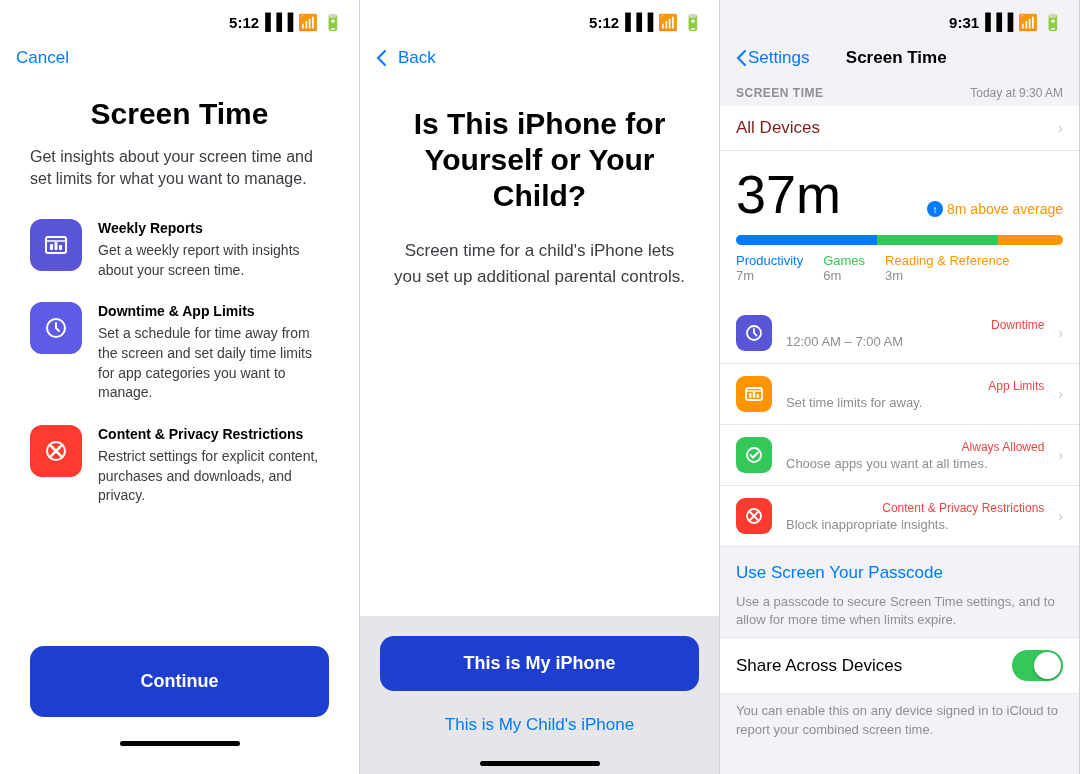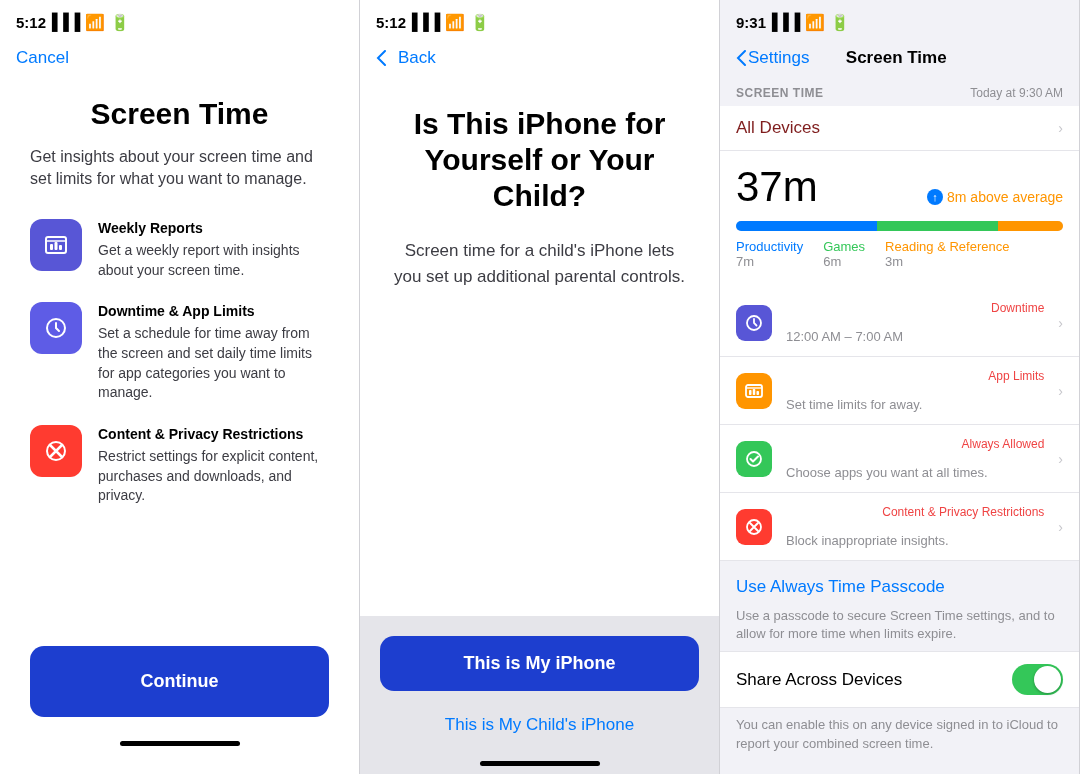--- a/index.html
+++ b/index.html
@@ -21,21 +21,21 @@
       position: relative;
       border-right: 1px solid #d1d1d6;
       overflow: hidden;
     }
 
     
     .status-bar {
       height: 44px;
       display: flex;
       align-items: center;
-      justify-content: flex-start;
+      justify-content: flex-end;
       padding: 0 16px;
       background: white;
     }
     .status-bar .time {
       font-size: 15px;
       font-weight: 600;
       color: #000;
     }
     .status-icons {
       display: flex;
@@ -261,21 +261,21 @@
       background: white;
       padding: 12px 16px 8px;
     }
     .time-row {
       display: flex;
       justify-content: space-between;
       align-items: baseline;
       margin-bottom: 10px;
     }
     .big-time {
-      font-size: 42px;
+      font-size: 54px;
       font-weight: 300;
     }
     .above-avg {
       font-size: 14px;
       color: #ff9500;
       display: flex;
       align-items: center;
       gap: 4px;
     }
     .above-avg-icon {
@@ -357,21 +357,21 @@
     }
     .menu-text .title {
       font-size: 12px;
       font-weight: 400;
       color: #ef4444;
       text-align: right;
     }
     .menu-text .subtitle {
       font-size: 13px;
       color: #8e8e93;
-      margin-top: 14px;
+      margin-top: 2px;
     }
 
     .passcode-section {
       background: #f2f2f7;
       padding: 16px 16px 8px;
       border-top: 1px solid #e5e5ea;
     }
     .passcode-link {
       color: #007aff;
       font-size: 17px;
@@ -640,21 +640,21 @@
       </div>
       <div class="menu-text">
         <div class="title">Content &amp; Privacy Restrictions</div>
         <div class="subtitle">Block inappropriate insights.</div>
       </div>
       <span class="chevron">›</span>
     </div>
   </div>
 
   <div class="passcode-section">
-    <button class="passcode-link">Use Always Time Passcode</button>
+    <button class="passcode-link">Use Screen Your Passcode</button>
     <p class="passcode-desc">Use a passcode to secure Screen Time settings, and to allow for more time when limits expire.</p>
   </div>
 
   <div class="share-row">
     <span class="share-label">Share Across Devices</span>
     <div class="toggle"></div>
   </div>
   <p class="share-desc">You can enable this on any device signed in to iCloud to report your combined screen time.</p>
 </div>
 

